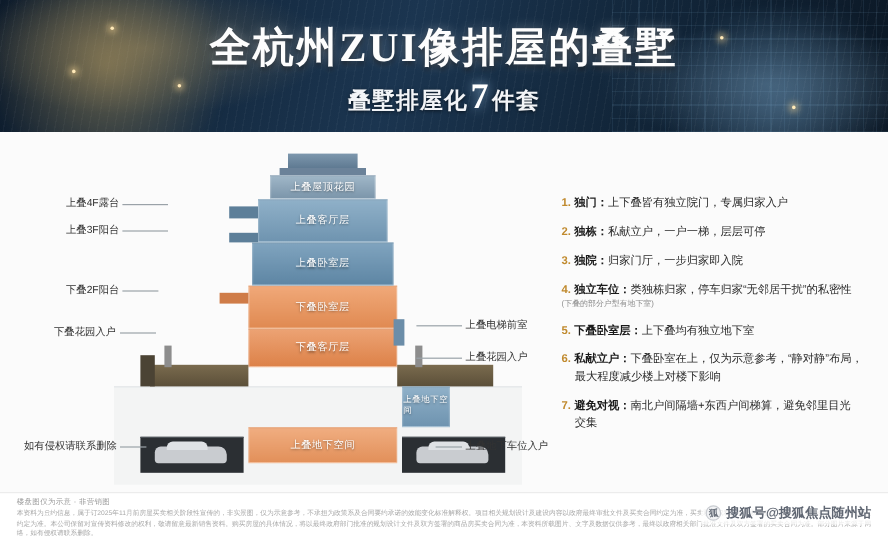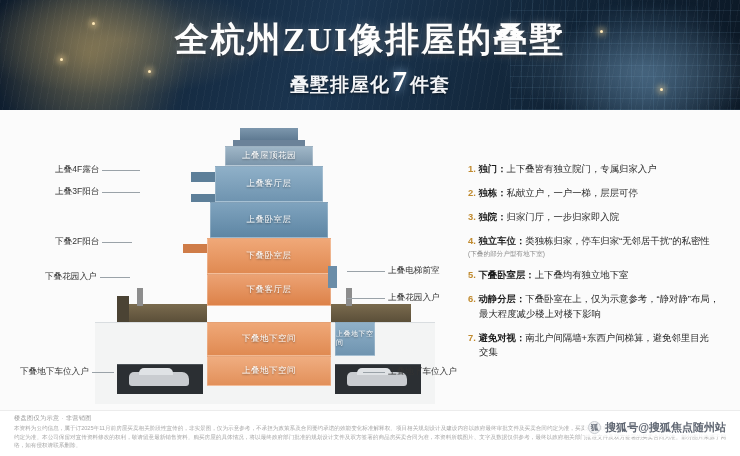--- a/index.html
+++ b/index.html
@@ -187,23 +187,20 @@
       <div class="blk" style="left:112px;top:158px;width:124px;height:32px;background:linear-gradient(180deg,#eca273,#dd8249);border:1px solid rgba(255,255,255,.25)">
         <span class="txt-in">下叠客厅层</span>
       </div>
 
       <div class="blk" style="left:30px;top:188px;width:82px;height:18px;background:linear-gradient(180deg,#7a6b4e,#5b4f39)"></div>
       <div class="blk" style="left:236px;top:188px;width:80px;height:18px;background:linear-gradient(180deg,#7a6b4e,#5b4f39)"></div>
       <div class="blk" style="left:22px;top:180px;width:12px;height:26px;background:#4b4334"></div>
       <div class="blk" style="left:42px;top:172px;width:6px;height:18px;background:#8d8d8d"></div>
       <div class="blk" style="left:251px;top:172px;width:6px;height:18px;background:#8d8d8d"></div>
 
-      <div class="blk" style="left:112px;top:206px;width:124px;height:34px;background:linear-gradient(180deg,#efa878,#e08a52);border:1px solid rgba(255,255,255,.2)">
-        <span class="txt-in">下叠地下空间</span>
-      </div>
 
       <div class="blk" style="left:240px;top:206px;width:40px;height:34px;background:linear-gradient(180deg,#8fb0c8,#6f94b0);border:1px solid rgba(255,255,255,.2)">
         <span class="txt-in" style="font-size:7px;flex-direction:column;line-height:1.25">上叠地下空间</span>
       </div>
 
       <div class="blk" style="left:112px;top:240px;width:124px;height:30px;background:linear-gradient(180deg,#f0ad80,#e2905a);border:1px solid rgba(255,255,255,.2)">
         <span class="txt-in">上叠地下空间</span>
       </div>
 
       <div class="blk" style="left:22px;top:248px;width:86px;height:30px;background:#2b2f33;border-top:1px solid #4c5257"></div>
@@ -223,21 +220,21 @@
     <div class="lbl right" style="left:55px;top:76px">
       <span>上叠3F阳台</span><span class="dash" style="width:38px"></span>
     </div>
     <div class="lbl right" style="left:55px;top:126px">
       <span>下叠2F阳台</span><span class="dash" style="width:30px"></span>
     </div>
     <div class="lbl right" style="left:45px;top:161px">
       <span>下叠花园入户</span><span class="dash" style="width:30px"></span>
     </div>
     <div class="lbl right" style="left:20px;top:256px">
-      <span>下叠地下车位入户</span><span class="dash" style="width:22px"></span>
+      <span>如有侵权请联系删除</span><span class="dash" style="width:22px"></span>
     </div>
 
     <div class="lbl left" style="left:388px;top:155px">
       <span>上叠电梯前室</span><span class="dash" style="width:38px"></span>
     </div>
     <div class="lbl left" style="left:388px;top:182px">
       <span>上叠花园入户</span><span class="dash" style="width:38px"></span>
     </div>
     <div class="lbl left" style="left:388px;top:256px">
       <span>上叠地下车位入户</span><span class="dash" style="width:22px"></span>
@@ -260,21 +257,21 @@
         <span class="num">4.</span>
         <b>独立车位：</b><span>类独栋归家，停车归家“无邻居干扰”的私密性</span>
         <span class="small-note">(下叠的部分户型有地下室)</span>
       </div>
       <div class="point">
         <span class="num">5.</span>
         <b>下叠卧室层：</b><span>上下叠均有独立地下室</span>
       </div>
       <div class="point">
         <span class="num">6.</span>
-        <b>动静分层：</b><span>下叠卧室在上，仅为示意参考，“静对静”布局，</span>
+        <b>私献立户：</b><span>下叠卧室在上，仅为示意参考，“静对静”布局，</span>
         <span class="cont">最大程度减少楼上对楼下影响</span>
       </div>
       <div class="point">
         <span class="num">7.</span>
         <b>避免对视：</b><span>南北户间隔墙+东西户间梯算，避免邻里目光</span>
         <span class="cont">交集</span>
       </div>
     </div>
   </div>
 

